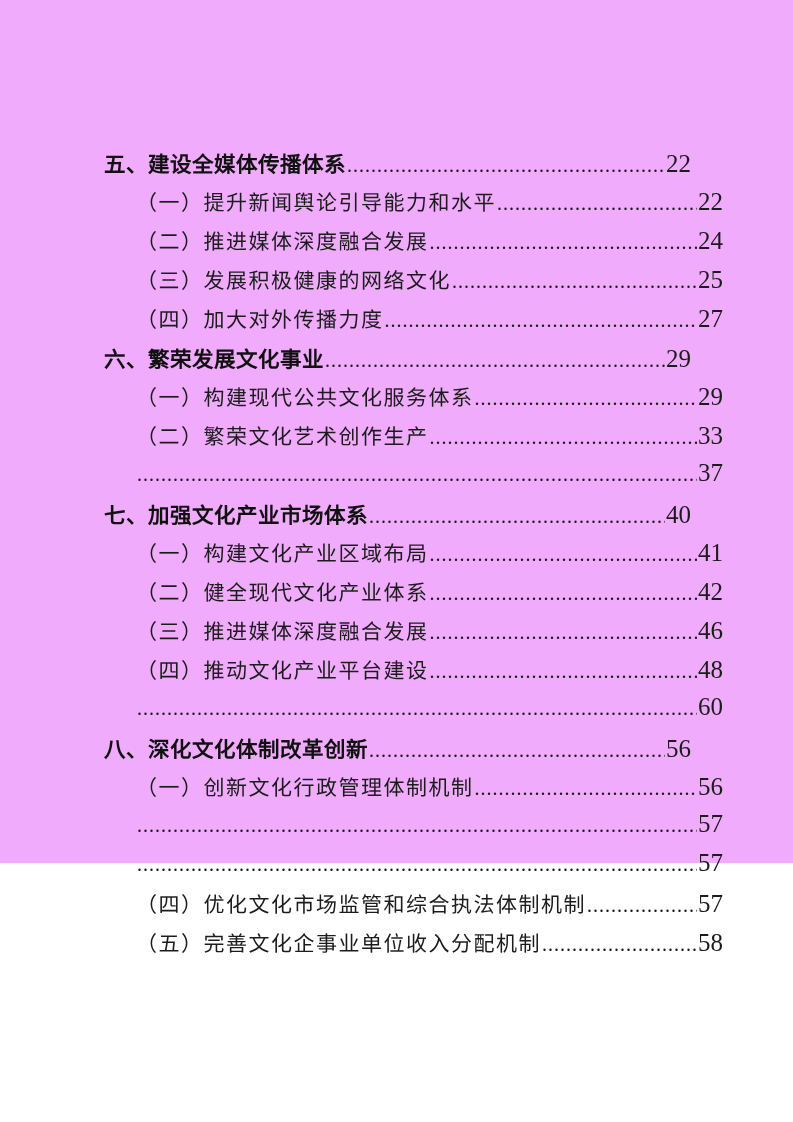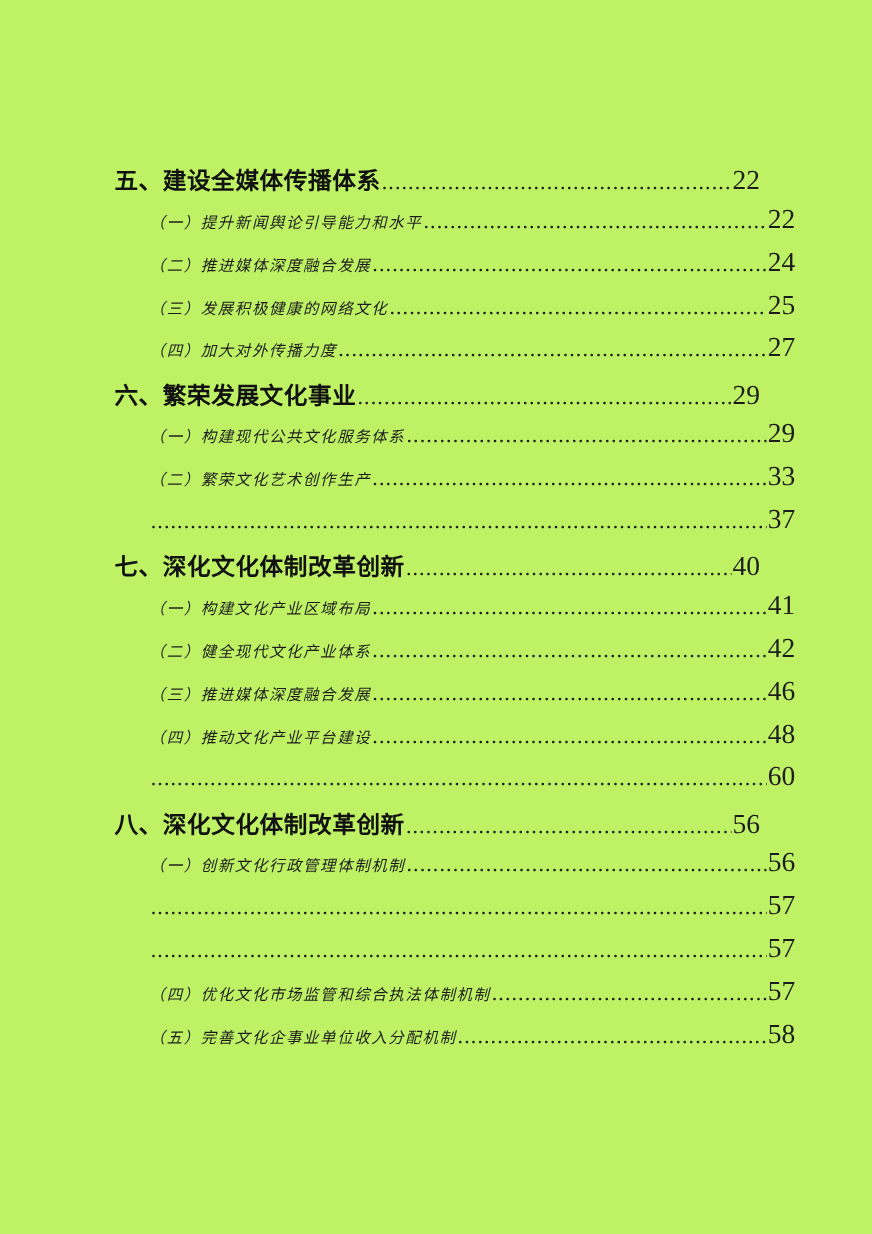--- a/index.html
+++ b/index.html
@@ -9,22 +9,22 @@
   }
   body {
     width: 793px;
     height: 1122px;
     overflow: hidden;
     color: #1c1c1c;
   }
   .page {
     position: relative;
     width: 793px;
-    height: 1122px;
-    background: #bef264;
+    height: 863px;
+    background: #f0abfc;
     box-sizing: border-box;
     padding: 147px 102px 0 104px;
   }
   .toc {
     width: 100%;
   }
   .toc-row {
     display: flex;
     align-items: baseline;
     height: 39px;
@@ -41,24 +41,23 @@
     font-size: 21.5px;
     letter-spacing: 0.5px;
     color: #111111;
   }
   .toc-row.level-2 {
     padding-left: 32px;
   }
   .toc-row.level-2 .title {
     font-family: "Liberation Serif", "DejaVu Serif", serif;
     font-weight: 400;
-    font-size: 14px;
+    font-size: 21px;
     letter-spacing: 1.5px;
     color: #1c1c1c;
-    font-style: italic;
   }
   .toc-row .leader {
     flex: 1 1 auto;
     overflow: hidden;
     white-space: nowrap;
     font-family: "Liberation Serif", "DejaVu Serif", serif;
     font-size: 20px;
     letter-spacing: 1px;
     color: #1c1c1c;
     margin: 0 1px;
@@ -114,21 +113,21 @@
       <div class="toc-row level-2">
         <span class="title">（二）繁荣文化艺术创作生产</span>
         <span class="leader">........................................................................................................................</span>
         <span class="pagenum">33</span>
       </div>
       <div class="toc-row level-2">
         <span class="leader">........................................................................................................................</span>
         <span class="pagenum">37</span>
       </div>
       <div class="toc-row level-1">
-        <span class="title">七、深化文化体制改革创新</span>
+        <span class="title">七、加强文化产业市场体系</span>
         <span class="leader">........................................................................................................................</span>
         <span class="pagenum">40</span>
       </div>
       <div class="toc-row level-2">
         <span class="title">（一）构建文化产业区域布局</span>
         <span class="leader">........................................................................................................................</span>
         <span class="pagenum">41</span>
       </div>
       <div class="toc-row level-2">
         <span class="title">（二）健全现代文化产业体系</span>

